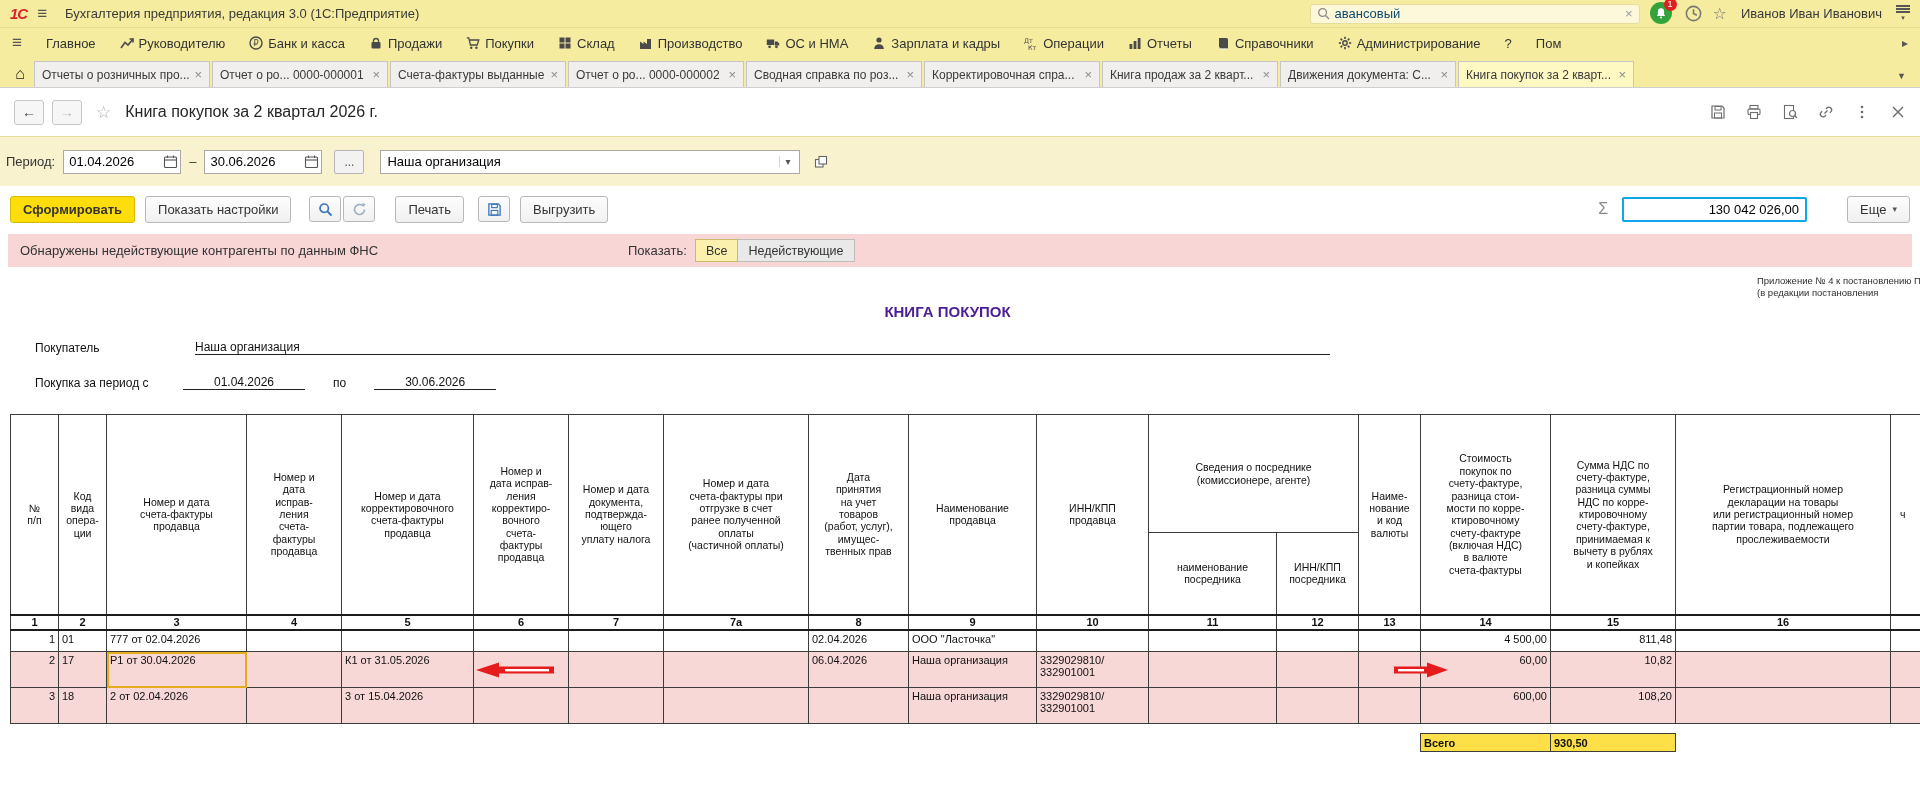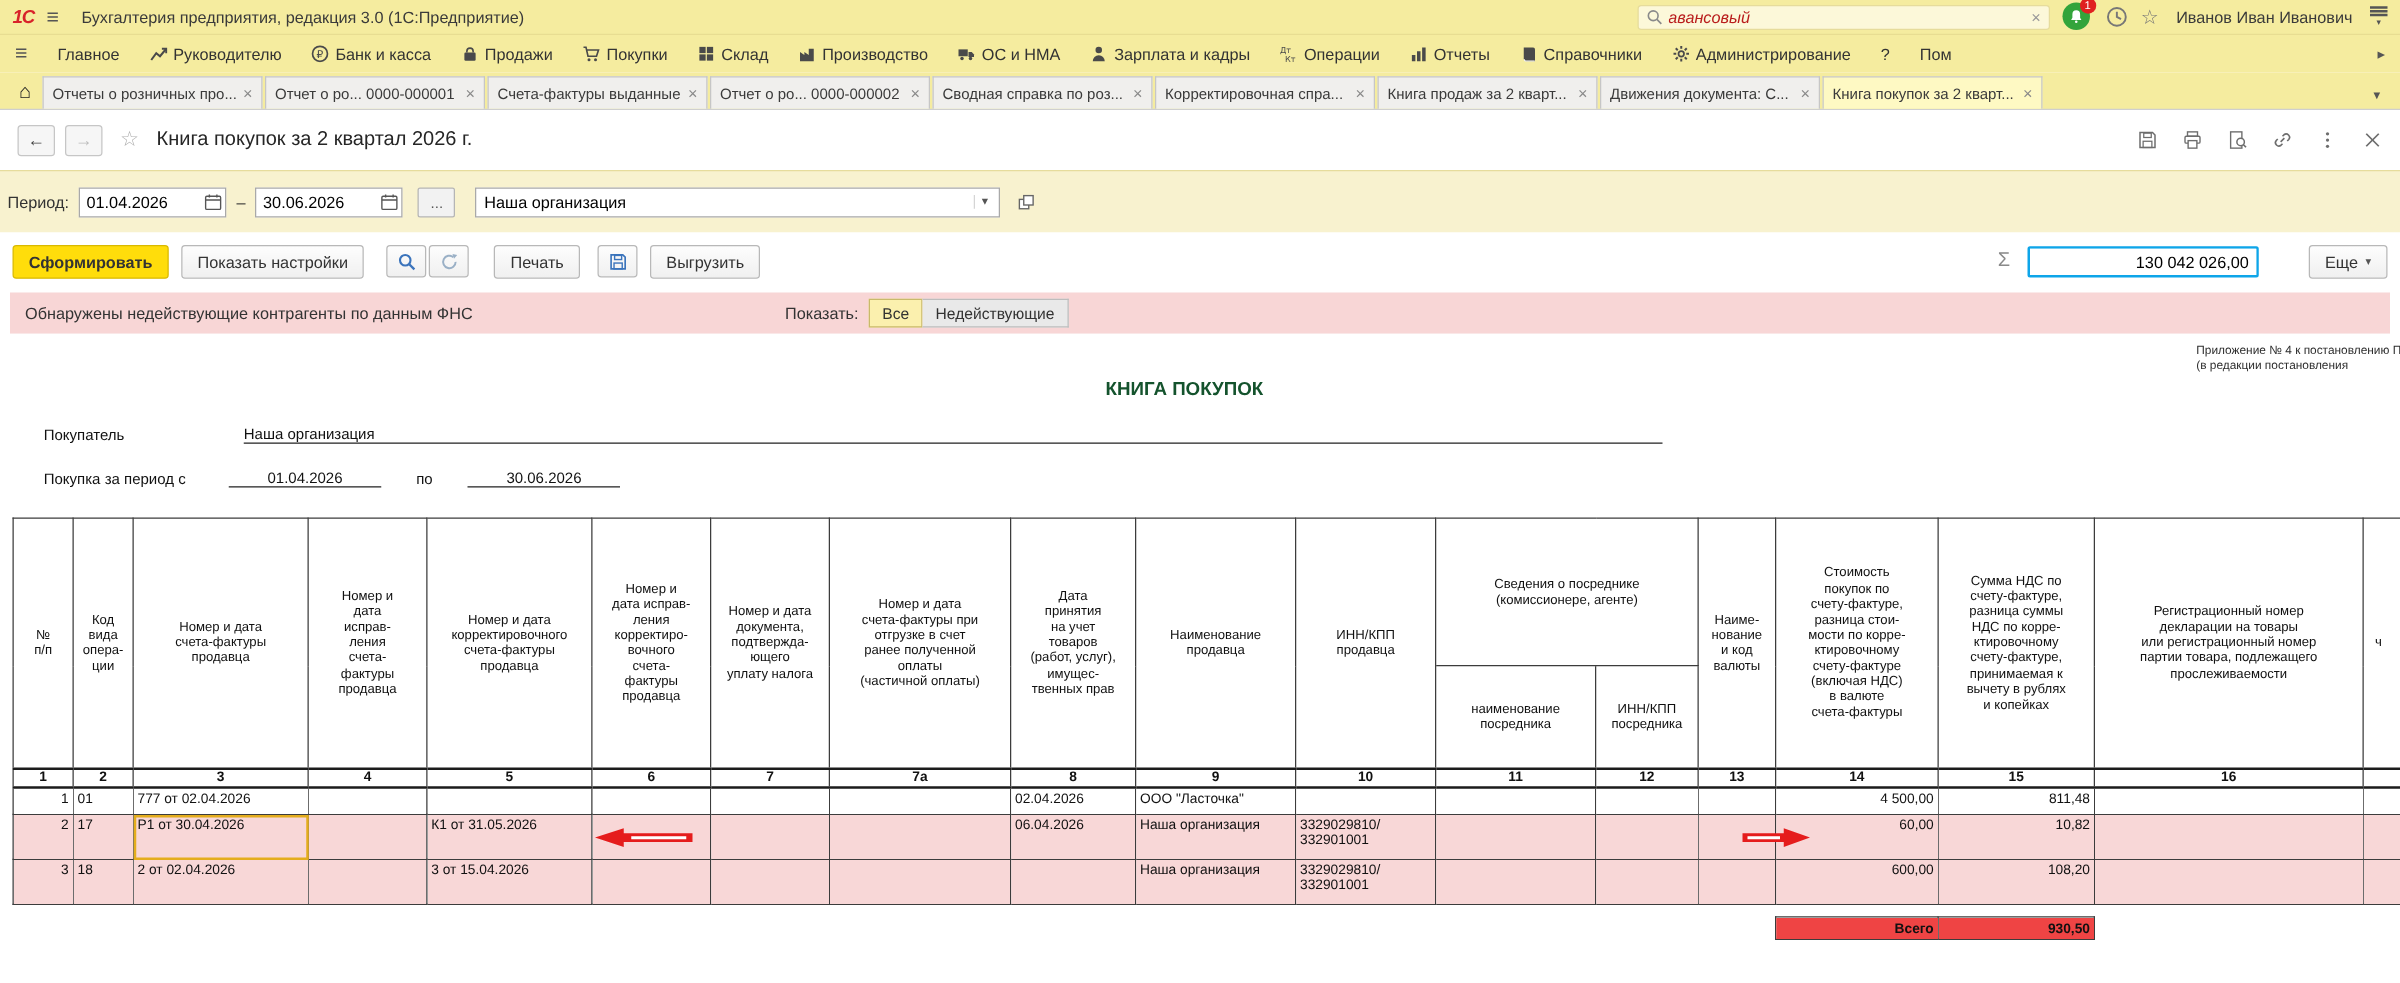--- a/index.html
+++ b/index.html
@@ -8,22 +8,22 @@
 
   
   .topbar { height: 28px; background: #f5ec9f; display: flex; align-items: center;
     padding: 0 10px; gap: 10px; border-bottom: 1px solid #e8dd92; }
   .logo { color: #d8232a; font-weight: bold; font-size: 15px; font-style: italic; letter-spacing: -1px; }
   .hamb { font-size: 17px; color: #555; cursor: pointer; }
   .apptitle { font-size: 13px; color: #3a3a3a; margin-left: 8px; }
   .tb-spacer { flex: 1; }
   .searchbox { width: 330px; height: 20px; background: #fcf8d9; border: 1px solid #e6dc9c;
     border-radius: 3px; display: flex; align-items: center; padding: 0 6px; gap: 5px; }
-  .searchbox input { flex: 1; border: none; background: transparent; font-size: 13px; color: #b91c1c; outline: none;
-    font-family: "Liberation Sans", sans-serif; font-style: italic; }
+  .searchbox input { flex: 1; border: none; background: transparent; font-size: 13px; color: #0c4a6e; outline: none;
+    font-family: "Liberation Sans", sans-serif; }
   .clear-x { color: #999; font-size: 13px; cursor: pointer; }
   .bell-wrap { position: relative; width: 24px; height: 24px; }
   .bell-circle { width: 22px; height: 22px; border-radius: 50%; background: #33a43b; display: flex;
     align-items: center; justify-content: center; }
   .badge { position: absolute; top: -4px; right: -3px; background: #e02020; color: #fff;
     font-size: 9px; width: 13px; height: 13px; border-radius: 50%; text-align: center; line-height: 13px; }
   .tb-ic { color: #777; font-size: 16px; }
   .username { font-size: 13px; color: #3a3a3a; margin: 0 4px; }
   .usermenu { display: flex; flex-direction: column; align-items: center; gap: 1px; cursor: pointer; }
   .usermenu i { display: block; width: 14px; height: 2px; background: #555; }
@@ -97,21 +97,21 @@
     align-items: center; padding: 0 12px; font-size: 13px; color: #333; }
   .show-group { position: absolute; left: 620px; display: flex; align-items: center; gap: 8px; }
   .seg { height: 23px; border: 1px solid #bdbdbd; background: #e9e9e9; padding: 0 10px; font-size: 12.5px;
     color: #333; cursor: pointer; font-family: "Liberation Sans", sans-serif; }
   .seg.sel { background: #fbf0ae; border-color: #c9ba6a; }
   .seg + .seg { border-left: none; margin-left: -8px; }
 
   
   .report { position: relative; background: #fff; padding-top: 6px; font-size: 12px; }
   .annex { position: absolute; left: 1757px; top: 8px; font-size: 9.5px; line-height: 12px; white-space: nowrap; color: #2e2e2e; }
-  .rtitle { width: 1895px; text-align: center; font-weight: bold; font-size: 15px; margin-top: 30px; color: #14532d; }
+  .rtitle { width: 1895px; text-align: center; font-weight: bold; font-size: 15px; margin-top: 30px; color: #4c1d95; }
   .rline { margin-left: 35px; margin-top: 20px; color: #111; display: flex; align-items: flex-end; }
   .rline:first-of-type { margin-top: 20px; }
   .ul { border-bottom: 1px solid #222; }
   .buyer-label { width: 160px; }
   .buyer-val { width: 1135px; }
   .inn-label { width: 615px; }
   .inn-val { width: 320px; }
   .pl { width: 148px; }
   .pdate { width: 122px; text-align: center; }
   .po { margin: 0 28px; }
@@ -126,21 +126,21 @@
     font-weight: bold; height: 15px; }
   .rtable tbody td { vertical-align: top; padding: 2px 3px; white-space: pre-line; position: relative;
     overflow: visible; background: #fff; }
   .rtable tbody tr.h22 td { height: 22px; }
   .rtable tbody tr.h36 td { height: 36px; }
   .rtable tbody tr.pink td { background: #f8d7d7; }
   .rtable td.r { text-align: right; }
   .rtable td.hl { outline: 2.5px solid #e4ad1d; outline-offset: -2px; }
   .rtable td.sp { border: none; height: 10px; background: #fff; }
   .rtable td.nb { border: none; background: #fff; }
-  .rtable td.tot { font-weight: bold; text-align: right; height: 18px; vertical-align: middle; background: #ef4444; }
+  .rtable td.tot { font-weight: bold; text-align: left; height: 18px; vertical-align: middle; background: #fde047; }
   .arrow { position: absolute; top: 50%; transform: translateY(-50%); z-index: 5; }
   .arrow-left { left: -1px; }
   .arrow-right { left: -30px; }
 </style>
 </head>
 <body>
 
 <div class="topbar">
   <span class="logo">1С</span>
   <span class="hamb">≡</span>

